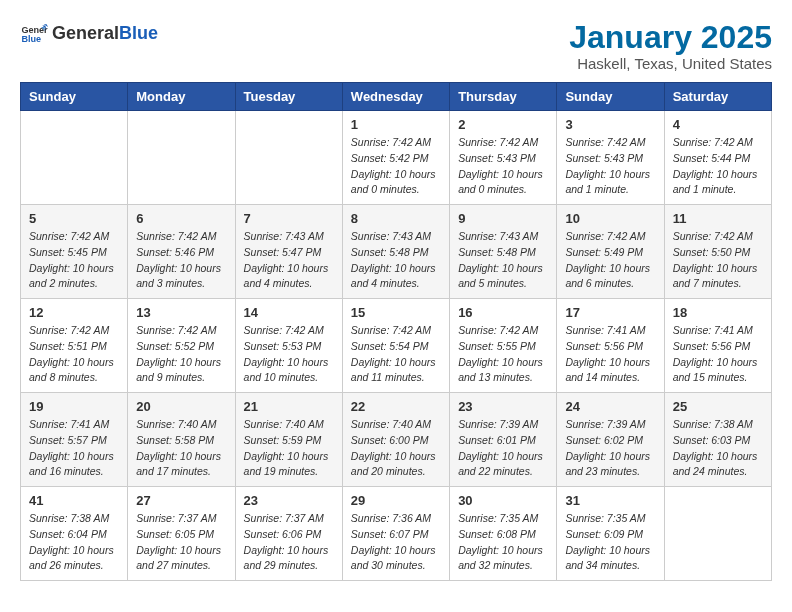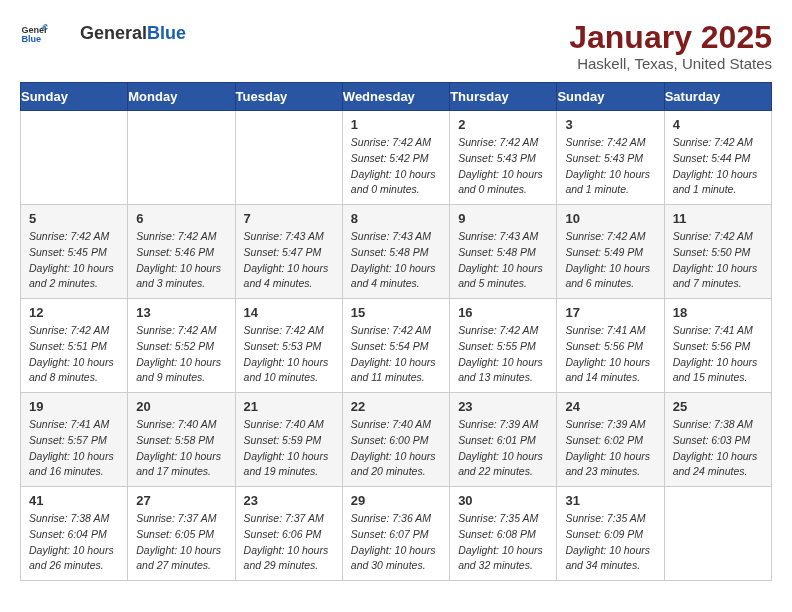--- a/index.html
+++ b/index.html
@@ -18,53 +18,52 @@
     }
     .logo {
       display: flex;
       align-items: center;
       gap: 4px;
     }
     .logo-text {
       font-size: 18px;
       font-weight: bold;
       line-height: 1.1;
-      margin-left: 28px;
     }
     .logo-general { color: #333; }
     .logo-blue { color: #1a5eb8; }
     .logo-icon {
       width: 28px;
       height: 28px;
     }
     .title-block {
       text-align: right;
     }
     .title-block h1 {
       font-size: 32px;
       font-weight: bold;
-      color: #7f1d1d;
+      color: #0369a1;
       line-height: 1.1;
     }
     .title-block h2 {
       font-size: 15px;
       color: #555;
       font-weight: normal;
       margin-left: 32px;
     }
     .calendar {
       width: 100%;
       border-collapse: collapse;
       border: 1px solid #ccc;
     }
     .calendar th {
       background-color: #2955a3;
       color: #fff;
       text-align: left;
-      padding: 6px 0;
+      padding: 6px 8px;
       font-size: 13px;
       font-weight: bold;
       border: 1px solid #1e4080;
     }
     .calendar td {
       vertical-align: top;
       padding: 6px 8px;
       border: 1px solid #ccc;
       width: calc(100% / 7);
       min-height: 80px;

